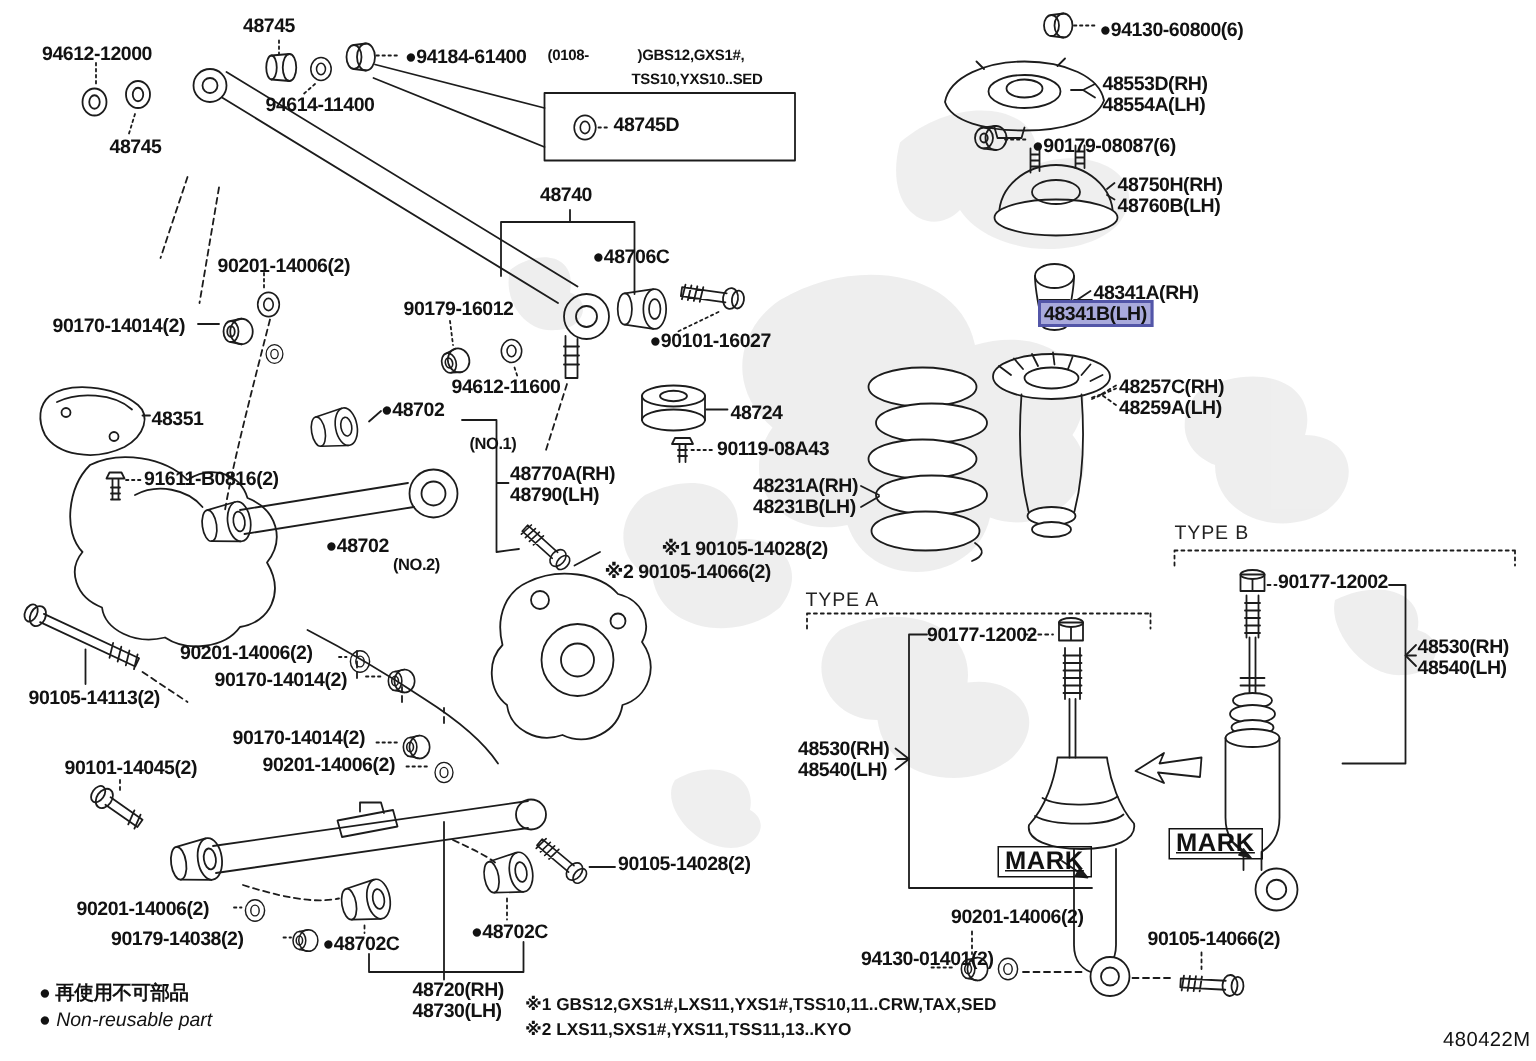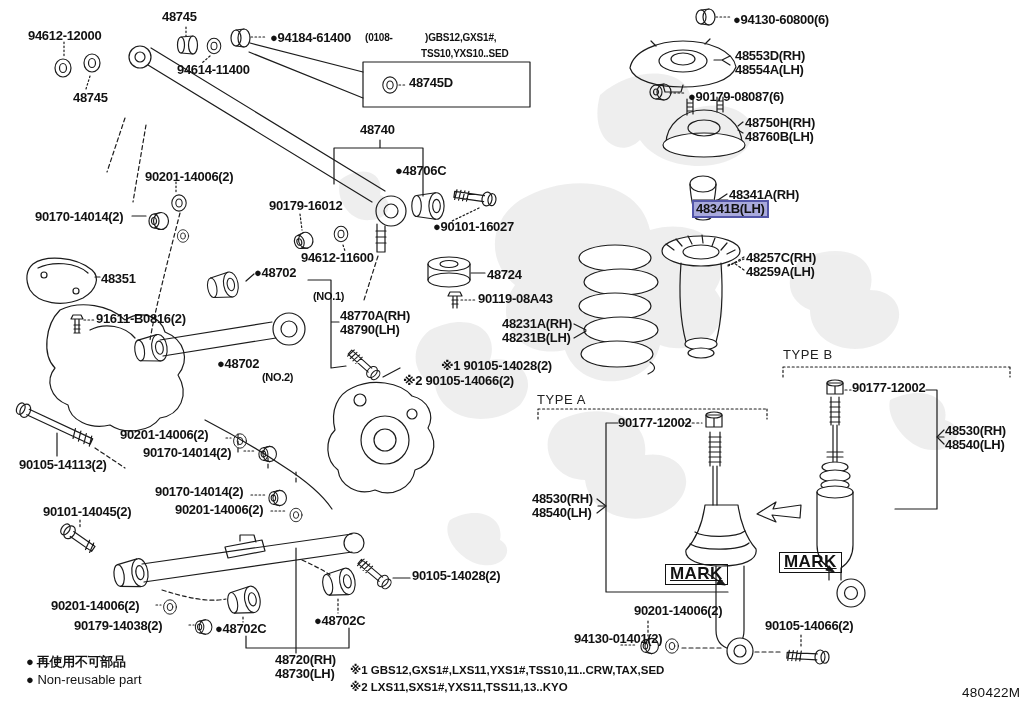--- a/index.html
+++ b/index.html
@@ -8,21 +8,21 @@
   #lineart{position:absolute;left:0;top:0;}
   .lbl{position:absolute;font:700 13px/1.05 "Liberation Sans","DejaVu Sans",sans-serif;
        color:#121212;white-space:nowrap;letter-spacing:-0.3px;}
   .lbl.sm{font-size:11px;}
   .lbl.cond{font-size:10px;letter-spacing:-0.2px;}
   .lbl.type{font-weight:400;font-size:13px;letter-spacing:0.6px;color:#222;}
   .lbl.hl{background:var(--hl-bg,#a9aadc);border:2px solid var(--hl-bd,#5356a8);
           padding:0 2px;margin:-2px;}
   .lbl.box{border:1.5px solid #121212;padding:0 4px 1px 4px;font-size:17px;letter-spacing:0.4px;text-decoration:underline;}
   .lbl.note{font-size:11.5px;letter-spacing:0;}
-  .lbl.plain{font-weight:400;letter-spacing:0;}
+  .lbl.plain{font-weight:400;letter-spacing:0;font-style:italic;}
   .lbl.code{font-weight:400;font-size:13.5px;letter-spacing:0.3px;}
 </style>
 </head>
 <body>
 
 <div id="stage" style="--hl-bg: #a9aadc; --hl-bd: #5356a8;">
 
   <svg id="lineart" width="1024" height="707" viewBox="0 0 1024 707">
 
     <g fill="#e9e9e9" stroke="none" opacity="0.75">

